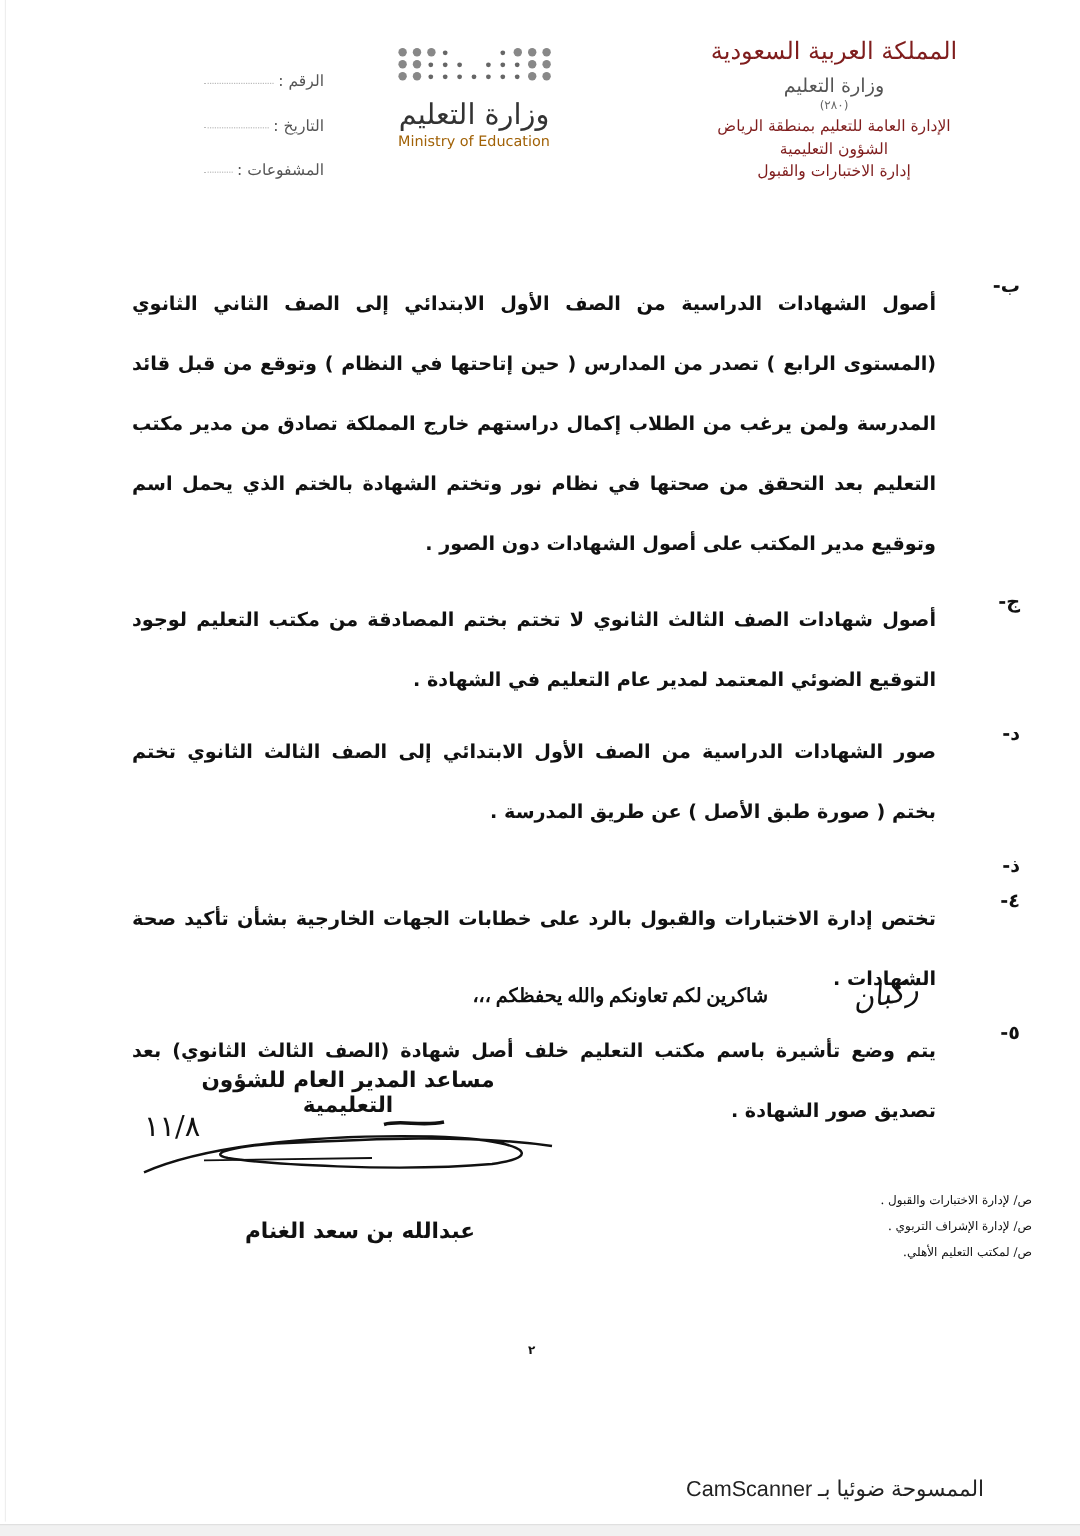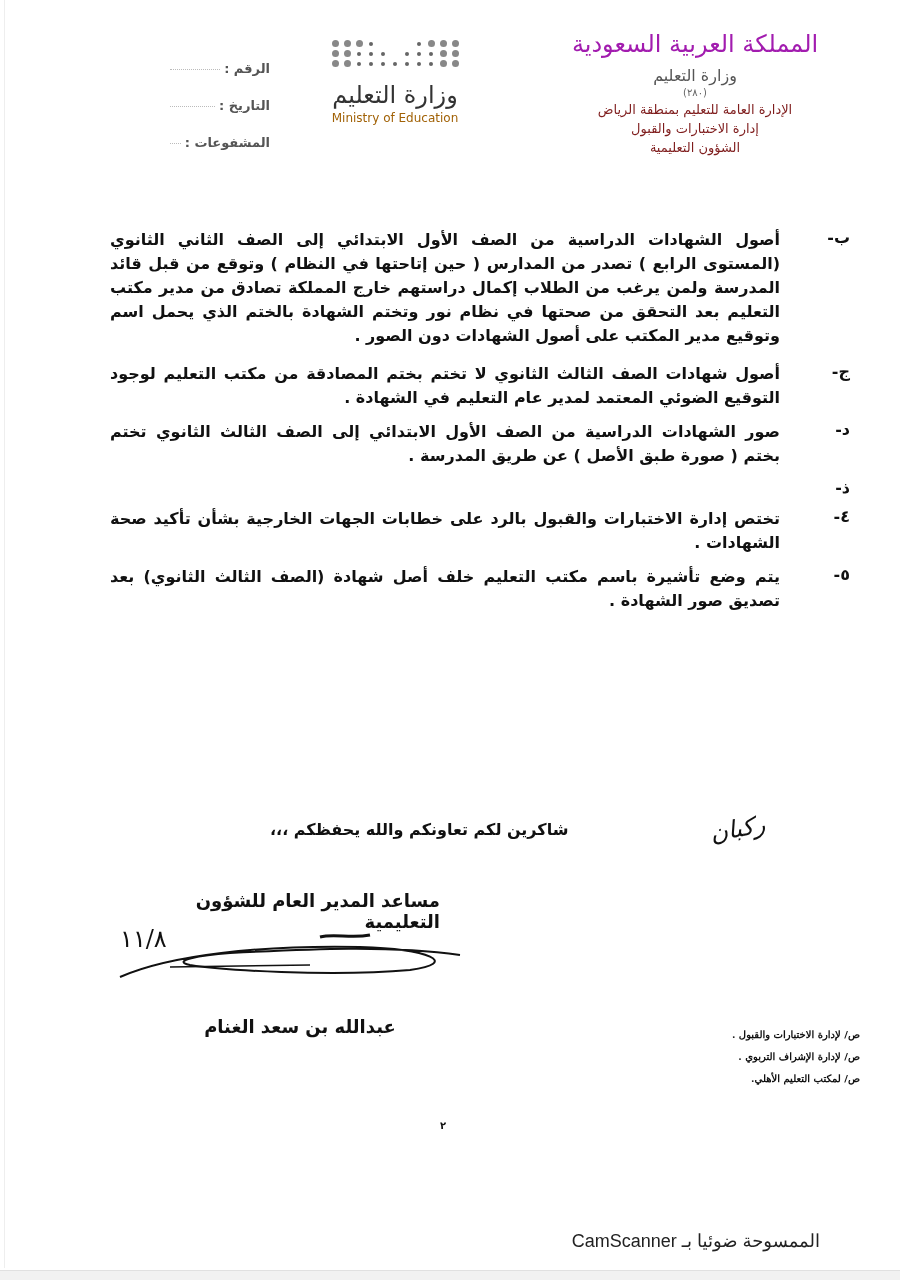--- a/index.html
+++ b/index.html
@@ -1,61 +1,61 @@
 <!DOCTYPE html>
 <html><head>
 <meta charset="utf-8">
 <style>
   html, body { margin:0; padding:0; background:#ffffff; }
   body { width:900px; height:1280px; position:relative; overflow:hidden; font-family:"DejaVu Sans", sans-serif; color:#111; }
   .abs { position:absolute; }
   .hdr-right { right:40px; top:30px; width:330px; text-align:center; color:#555; }
-  .kingdom { font-size:24px; color:#a21caf; letter-spacing:0.5px; }
+  .kingdom { font-size:20px; color:#7f1d1d; letter-spacing:0.5px; }
   .ministry-small { font-size:16px; margin-top:8px; color:#555; }
   .num-small { font-size:10px; margin-top:2px; color:#666; }
   .hdr-line { font-size:13px; color:#7f1d1d; margin-top:4px; }
   .logo { left:310px; top:40px; width:170px; text-align:center; }
   .logo-dots { display:grid; grid-template-columns:repeat(11, 8px); gap:3px 4px; justify-content:center; margin:0 auto 0 auto; width:130px; }
   .dot { width:7px; height:7px; border-radius:50%; background:#888; justify-self:center; align-self:center; }
   .dot.s { width:4px; height:4px; background:#666; }
   .dot.n { background:transparent; }
   .logo-ar { font-size:24px; color:#333; margin-top:14px; direction:rtl; }
   .logo-en { font-size:12px; color:#a16207; margin-top:2px; }
   .meta { left:170px; top:50px; width:100px; direction:rtl; font-size:13px; color:#555; }
-  .meta-row { height:37px; display:flex; align-items:center;font-weight:bold; }
+  .meta-row { height:37px; display:flex; align-items:center; }
   .meta-row .dots { flex:1; border-bottom:1px dotted #bbb; margin-right:4px; height:1px; width:80px; }
   .meta-label { white-space:nowrap; }
   .body { right:40px; left:110px; top:228px; font-size:16px; font-weight:bold; color:#111; }
   .item { display:flex; direction:rtl; margin-bottom:10px; }
   .marker { width:70px; flex:none; text-align:right; padding-right:10px; }
-  .item-text { flex:1; line-height:24px; text-align:justify; text-align-last:right; }
-  .thanks { left:270px; top:820px; width:370px; font-size:16px; font-weight:bold; direction:rtl; text-align:left; }
+  .item-text { flex:1; line-height:50px; text-align:justify; text-align-last:right; }
+  .thanks { left:270px; top:820px; width:370px; font-size:16px; font-weight:bold; direction:rtl; text-align:right;font-family:Liberation Serif, serif; }
   .initial { left:710px; top:815px; font-size:24px; font-style:italic; transform:rotate(-10deg); }
-  .sig-title { left:140px; top:890px; width:300px; font-size:18px; font-weight:bold; direction:rtl; }
+  .sig-title { left:140px; top:890px; width:300px; font-size:18px; font-weight:bold; direction:rtl; text-align:center; }
   .sig-name { left:200px; top:972px; width:200px; font-size:18px; font-weight:bold; direction:rtl; text-align:center;margin-top:44px; }
   .sig-date { left:120px; top:925px; font-size:24px; font-family:"DejaVu Serif", serif; }
-  .cc { left:660px; top:1024px; width:200px; direction:rtl; font-size:10px; font-weight:bold; font-family:"DejaVu Serif", serif; }
+  .cc { left:660px; top:990px; width:200px; direction:rtl; font-size:10px; font-weight:normal; font-family:"DejaVu Serif", serif; }
   .cc div { height:22px; line-height:22px; }
   .pagenum { left:440px; top:1120px; font-size:10px; font-weight:bold; }
   .scanner { left:520px; top:1230px; width:300px; direction:rtl; text-align:right; font-size:18px; color:#222; font-family:"Liberation Sans", sans-serif; }
   .bottom-bar { left:0; right:0; top:1270px; height:10px; background:#f1f1f1; border-top:1px solid #e0e0e0; }
   .left-edge { left:0; top:0; bottom:12px; width:4px; border-right:1px solid #eee; }
 </style>
 </head>
 <body>
 
 <div class="abs left-edge"></div>
 
 <div class="abs hdr-right">
   <div class="kingdom">المملكة العربية السعودية</div>
   <div class="ministry-small">وزارة التعليم</div>
   <div class="num-small">(٢٨٠)</div>
   <div class="hdr-line">الإدارة العامة للتعليم بمنطقة الرياض</div>
+  <div class="hdr-line">الشؤون التعليمية</div>
   <div class="hdr-line">إدارة الاختبارات والقبول</div>
-  <div class="hdr-line">الشؤون التعليمية</div>
 </div>
 
 <div class="abs logo">
   <div class="logo-dots">
     <span class="dot"></span>
       <span class="dot"></span>
       <span class="dot"></span>
       <span class="dot s"></span>
       <span class="dot n"></span>
       <span class="dot n"></span>

